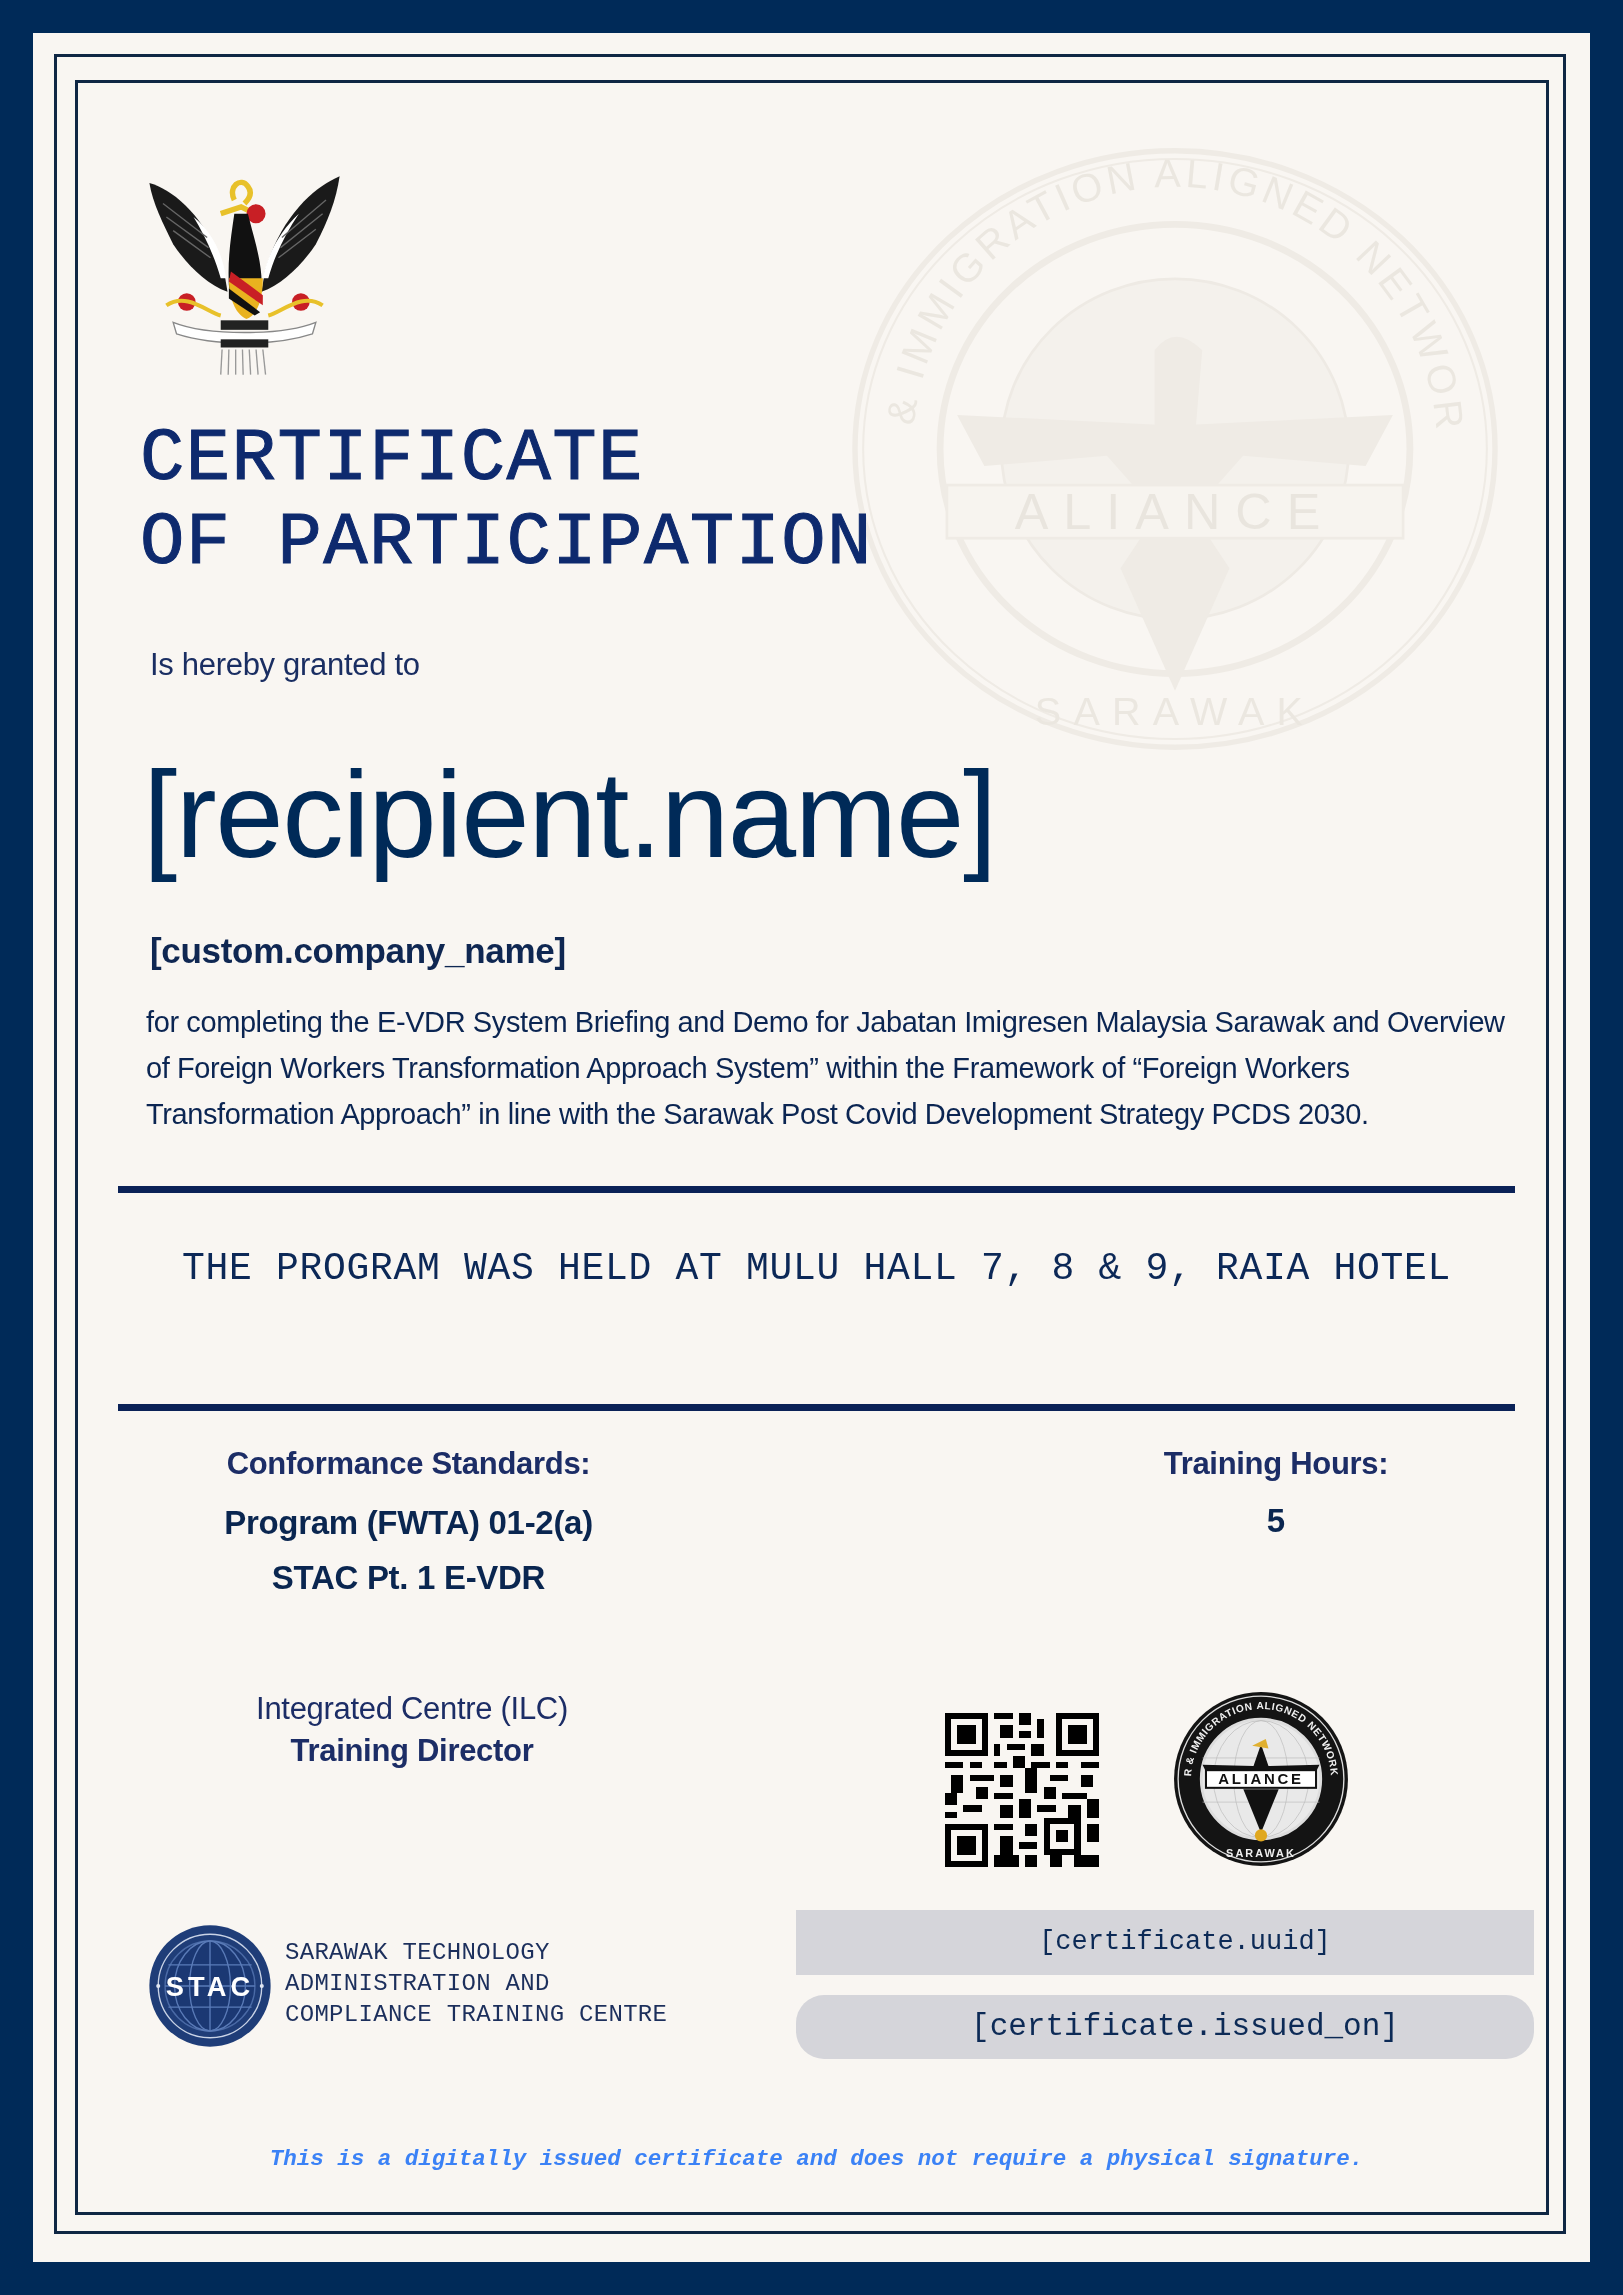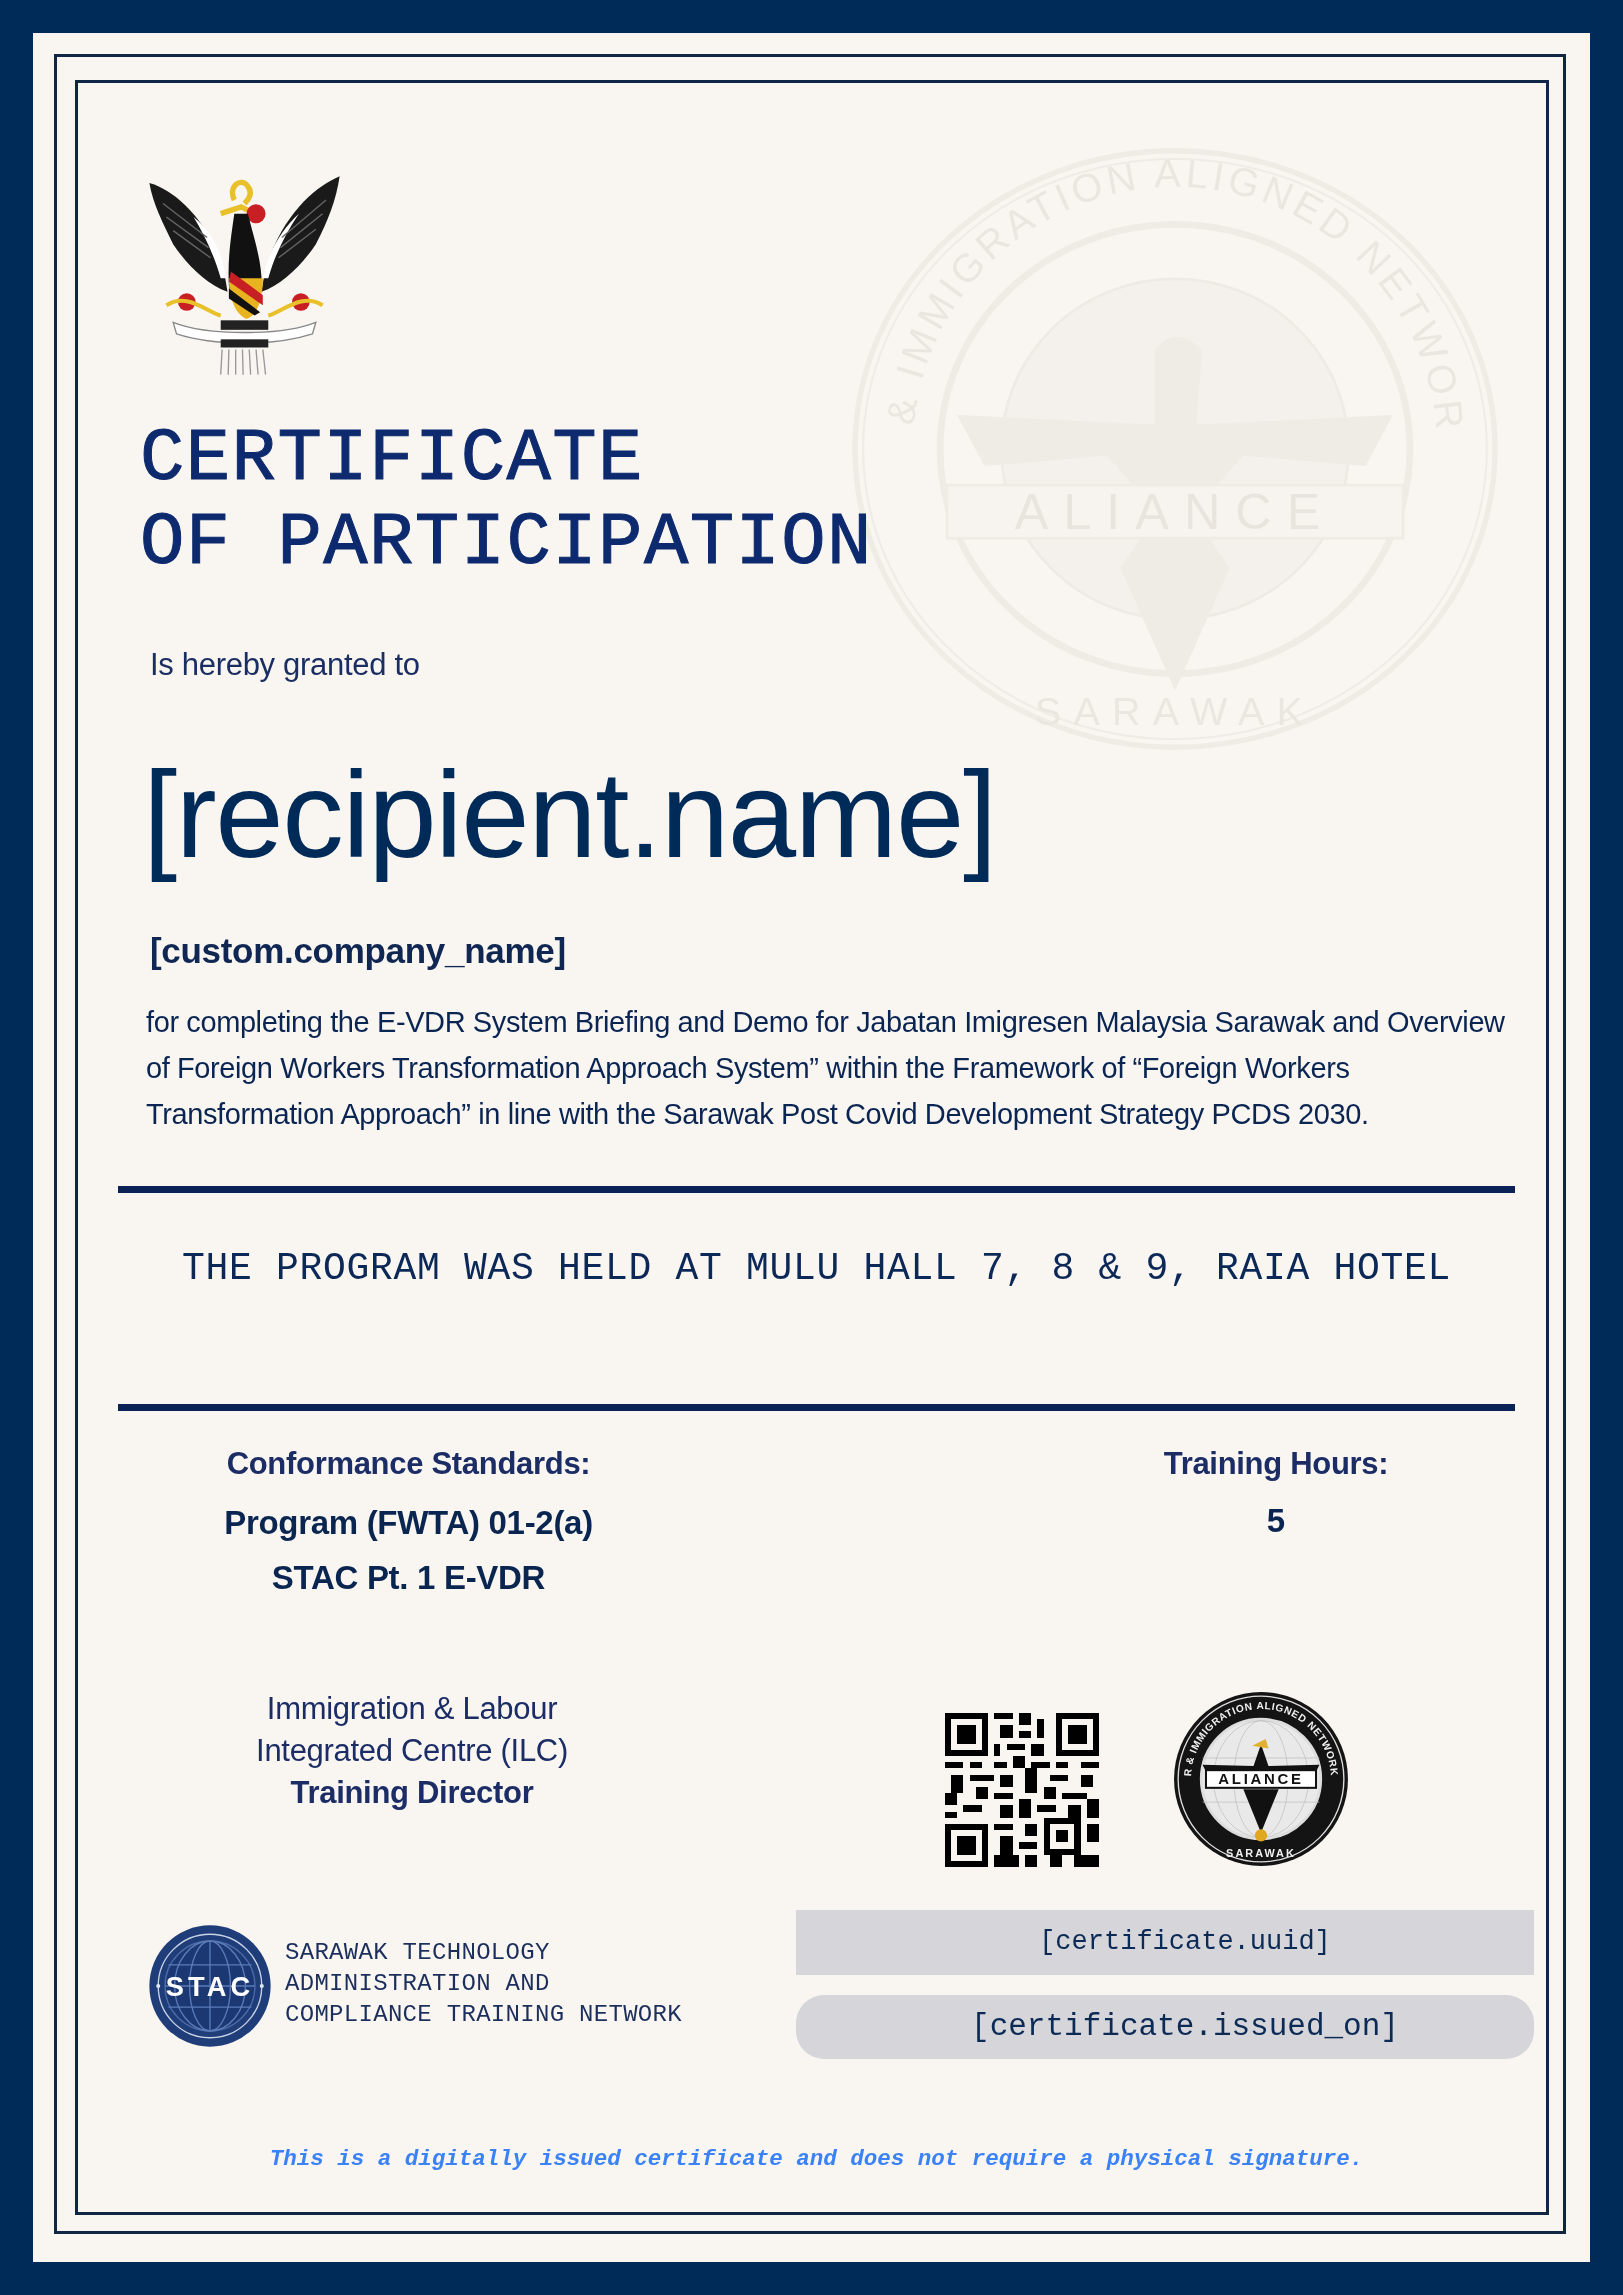--- a/index.html
+++ b/index.html
@@ -175,21 +175,20 @@
 <div class="abs divider" style="top:1404px"></div>
 
 <div class="abs std-label">Conformance Standards:</div>
 <div class="abs std-item" style="top:1504px">Program (FWTA) 01-2(a)</div>
 <div class="abs std-item" style="top:1559px">STAC Pt. 1 E-VDR</div>
 
 <div class="abs hours-label">Training Hours:</div>
 <div class="abs hours-value">5</div>
 
 <div class="abs ilc">
-  <div>Immigration &amp; Labour</div>
   <div>Integrated Centre (ILC)</div>
   <div class="bold">Training Director</div>
 </div>
 
 <svg class="abs qr" viewBox="0 0 25 25" shape-rendering="crispEdges">
   <rect width="25" height="25" fill="#f9f6f2"></rect>
   <g fill="#000">
     <path d="M0 0h7v7h-7zM1 1v5h5v-5zM2 2h3v3h-3z" fill-rule="evenodd"></path>
     <path d="M18 0h7v7h-7zM19 1v5h5v-5zM20 2h3v3h-3z" fill-rule="evenodd"></path>
     <path d="M0 18h7v7h-7zM1 19v5h5v-5zM2 20h3v3h-3z" fill-rule="evenodd"></path>
@@ -278,20 +277,20 @@
       <line x1="25" y1="91" x2="157" y2="91"></line>
       <line x1="30" y1="122" x2="152" y2="122"></line>
   </g>
   <circle cx="15" cy="91" r="3" fill="#dfe6f2"></circle>
     <circle cx="167" cy="91" r="3" fill="#dfe6f2"></circle>
   <text x="91" y="105" text-anchor="middle" font-family="Liberation Sans, sans-serif" font-size="40" font-weight="700" fill="#ffffff" letter-spacing="6">STAC</text>
 </svg>
 <div class="abs stac-text">
   <div>SARAWAK TECHNOLOGY</div>
   <div>ADMINISTRATION AND</div>
-  <div>COMPLIANCE TRAINING NETWORK</div>
+  <div>COMPLIANCE TRAINING CENTRE</div>
 </div>
 
 <div class="abs meta-box uuid">[certificate.uuid]</div>
 <div class="abs meta-box issued">[certificate.issued_on]</div>
 
 <div class="abs footer">This is a digitally issued certificate and does not require a physical signature.</div>
 
 
 </body></html>

